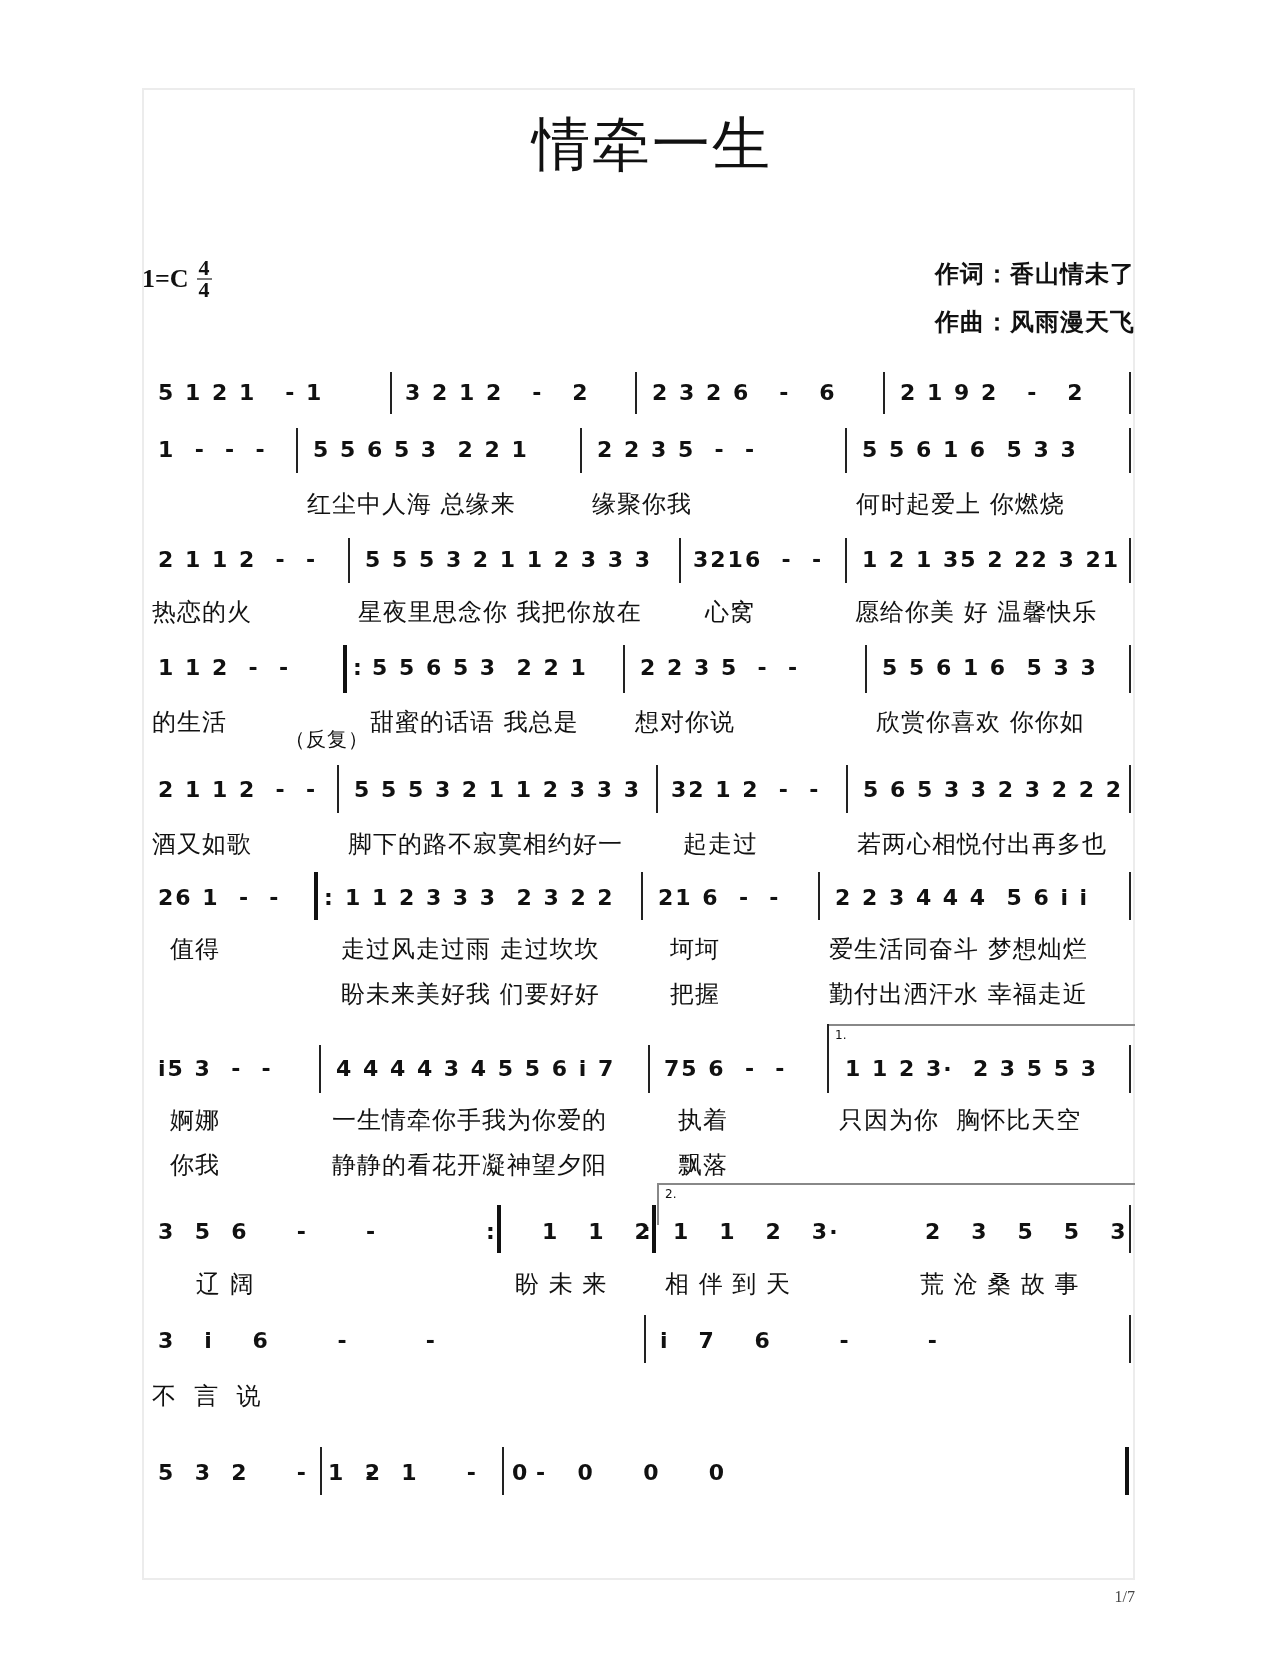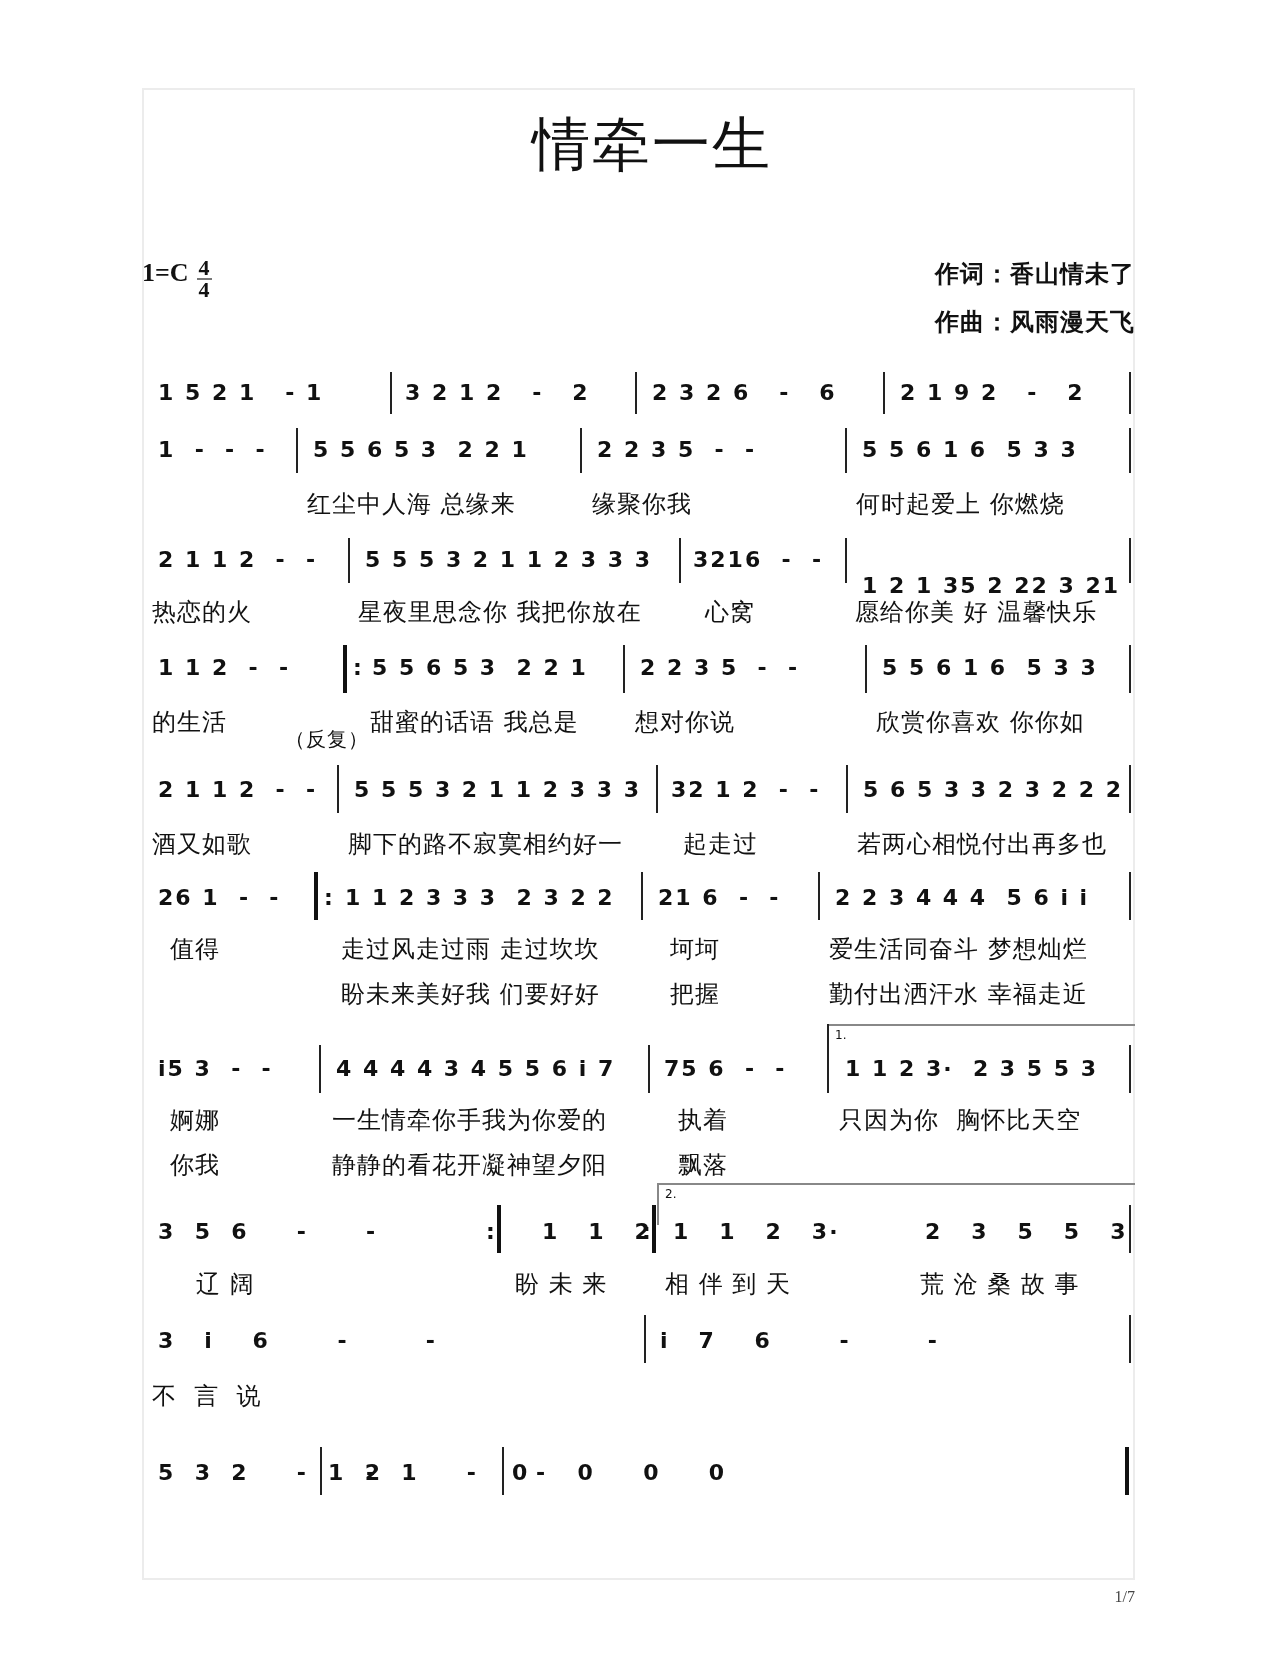--- a/index.html
+++ b/index.html
@@ -1,19 +1,19 @@
 <!DOCTYPE html>
 <html><head>
 <meta charset="utf-8">
 <style>
   html,body{margin:0;padding:0;background:#fff;}
   body{width:1272px;height:1659px;position:relative;overflow:hidden;font-family:"DejaVu Sans","Liberation Sans",sans-serif;color:#111;}
   .page{position:absolute;left:142px;top:88px;width:993px;height:1492px;border:2px solid #ececec;box-sizing:border-box;}
   .title{position:absolute;left:0;top:72px;width:1272px;text-align:center;font-size:58px;line-height:66px;font-weight:normal;letter-spacing:2px;padding-left:16px;}
-  .key{position:absolute;left:142px;top:258px;font-family:"Liberation Serif","DejaVu Serif",serif;font-weight:bold;font-size:26px;display:flex;align-items:flex-start;}
+  .key{position:absolute;left:142px;top:258px;font-family:"Liberation Serif","DejaVu Serif",serif;font-weight:bold;font-size:26px;display:flex;align-items:center;}
   .frac{display:inline-flex;flex-direction:column;align-items:center;margin-left:8px;font-size:22px;line-height:20px;}
   .frac .num{border-bottom:2px solid #777;padding:0 2px;}
   .credit{position:absolute;right:137px;font-size:24px;font-weight:bold;letter-spacing:1px;}
   .notes{position:absolute;left:0;font-weight:bold;font-size:22px;white-space:pre;letter-spacing:2px;}
   .lyr{position:absolute;font-size:24px;white-space:pre;letter-spacing:1px;}
   .bar{position:absolute;width:2px;background:#222;}
   .dbar{position:absolute;width:4px;background:#111;}
   .rbracket{position:absolute;border-top:2px solid #888;border-left:2px solid #888;}
   .rbracket span{position:absolute;left:6px;top:2px;font-size:12px;}
   .pagenum{position:absolute;right:137px;top:1588px;font-size:16px;font-family:"Liberation Serif",serif;color:#444;}
@@ -30,21 +30,21 @@
   <span class="frac">
     <span class="num">4</span>
     <span>4</span>
   </span>
 </div>
 
 <div class="credit" style="top:258px">作词：香山情未了</div>
 <div class="credit" style="top:306px">作曲：风雨漫天飞</div>
 
 <div>
-  <span class="notes" style="left:158px;top:380px">1 5 2 1   - 1</span>
+  <span class="notes" style="left:158px;top:380px">5 1 2 1   - 1</span>
   <div class="bar" style="left:390px;top:372px;height:42px"></div>
   <span class="notes" style="left:405px;top:380px">3 2 1 2   -   2</span>
   <div class="bar" style="left:635px;top:372px;height:42px"></div>
   <span class="notes" style="left:652px;top:380px">2 3 2 6   -   6</span>
   <div class="bar" style="left:883px;top:372px;height:42px"></div>
   <span class="notes" style="left:900px;top:380px">2 1 9 2   -   2</span>
   <div class="bar" style="left:1129px;top:372px;height:42px"></div>
 </div>
 
 <div>
@@ -61,21 +61,21 @@
   <span class="lyr" style="left:856px;top:488px">何时起爱上 你燃烧</span>
 </div>
 
 <div>
   <span class="notes" style="left:158px;top:547px">2 1 1 2  -  -</span>
   <div class="bar" style="left:348px;top:538px;height:45px"></div>
   <span class="notes" style="left:365px;top:547px">5 5 5 3 2 1 1 2 3 3 3</span>
   <div class="bar" style="left:679px;top:538px;height:45px"></div>
   <span class="notes" style="left:693px;top:547px">3216  -  -</span>
   <div class="bar" style="left:845px;top:538px;height:45px"></div>
-  <span class="notes" style="left:862px;top:573px">1 2 1 35 2 22 3 21</span>
+  <span class="notes" style="left:862px;top:547px">1 2 1 35 2 22 3 21</span>
   <div class="bar" style="left:1129px;top:538px;height:45px"></div>
   <span class="lyr" style="left:152px;top:596px">热恋的火</span>
   <span class="lyr" style="left:358px;top:596px">星夜里思念你 我把你放在</span>
   <span class="lyr" style="left:705px;top:596px">心窝</span>
   <span class="lyr" style="left:855px;top:596px">愿给你美 好 温馨快乐</span>
 </div>
 
 <div>
   <span class="notes" style="left:158px;top:655px">1 1 2  -  -</span>
   <div class="dbar" style="left:343px;top:645px;height:48px"></div>

